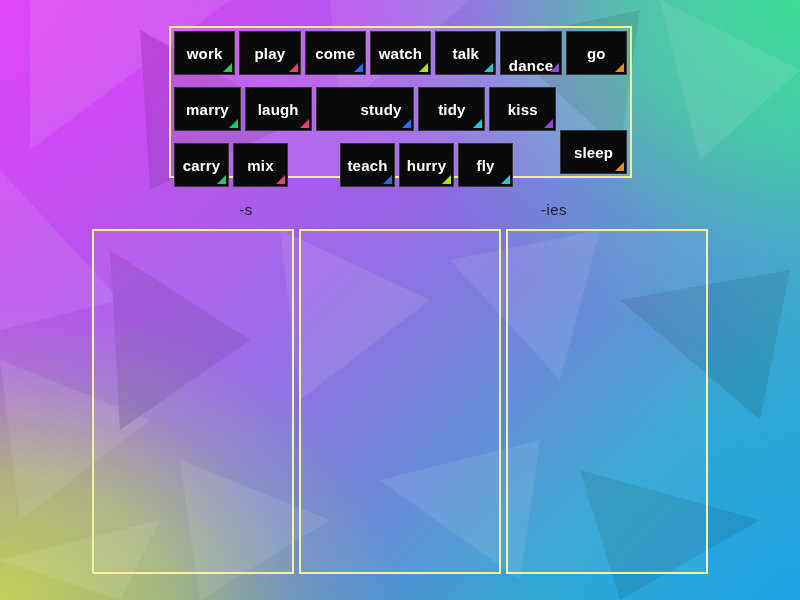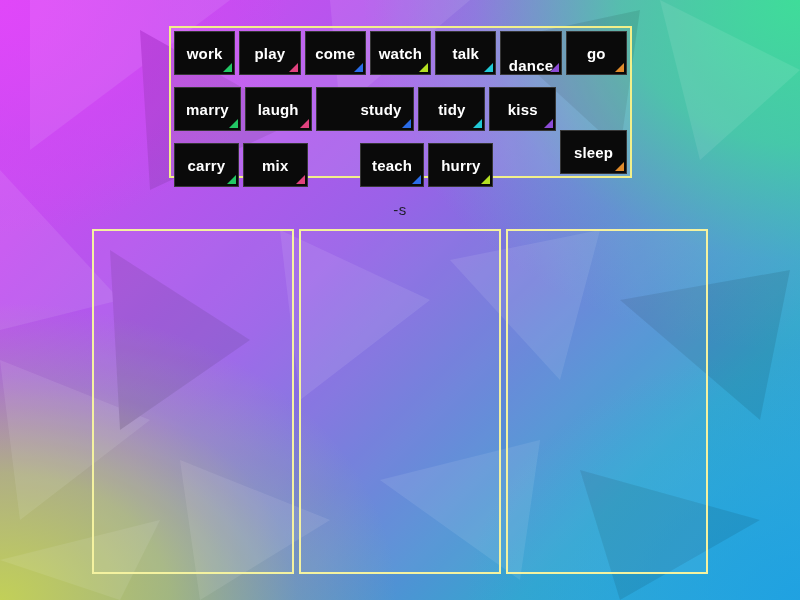--- a/index.html
+++ b/index.html
@@ -225,27 +225,32 @@
           <span class="corner" style="color: rgb(224, 66, 126);"></span>
         </div>
         <div class="tile" style="flex: 1 1 0%; margin-left: 48px;">
           <span class="tile-label">teach</span>
           <span class="corner" style="color: rgb(42, 108, 232);"></span>
         </div>
         <div class="tile" style="flex: 1 1 0%;">
           <span class="tile-label">hurry</span>
           <span class="corner" style="color: rgb(180, 224, 34);"></span>
         </div>
+        <div class="tile" style="flex: 1 1 0%;">
+          <span class="tile-label">fly</span>
+          <span class="corner" style="color: rgb(33, 201, 214);"></span>
+        </div>
         <div class="slot-empty" style="flex: 1 1 0%;"></div>
         <div class="slot-empty" style="flex: 1 1 0%;"></div>
       </div>
     </div>
 
   <div id="category-labels">
       <div class="cat-label">-s</div>
+      <div class="cat-label">-ies</div>
     </div>
 
   <div id="drop-zones">
       <div class="drop-zone" style="border-color: rgb(244, 242, 160);"></div>
       <div class="drop-zone" style="border-color: rgb(244, 242, 160);"></div>
       <div class="drop-zone" style="border-color: rgb(244, 242, 160);"></div>
     </div>
 
 </div>
 

